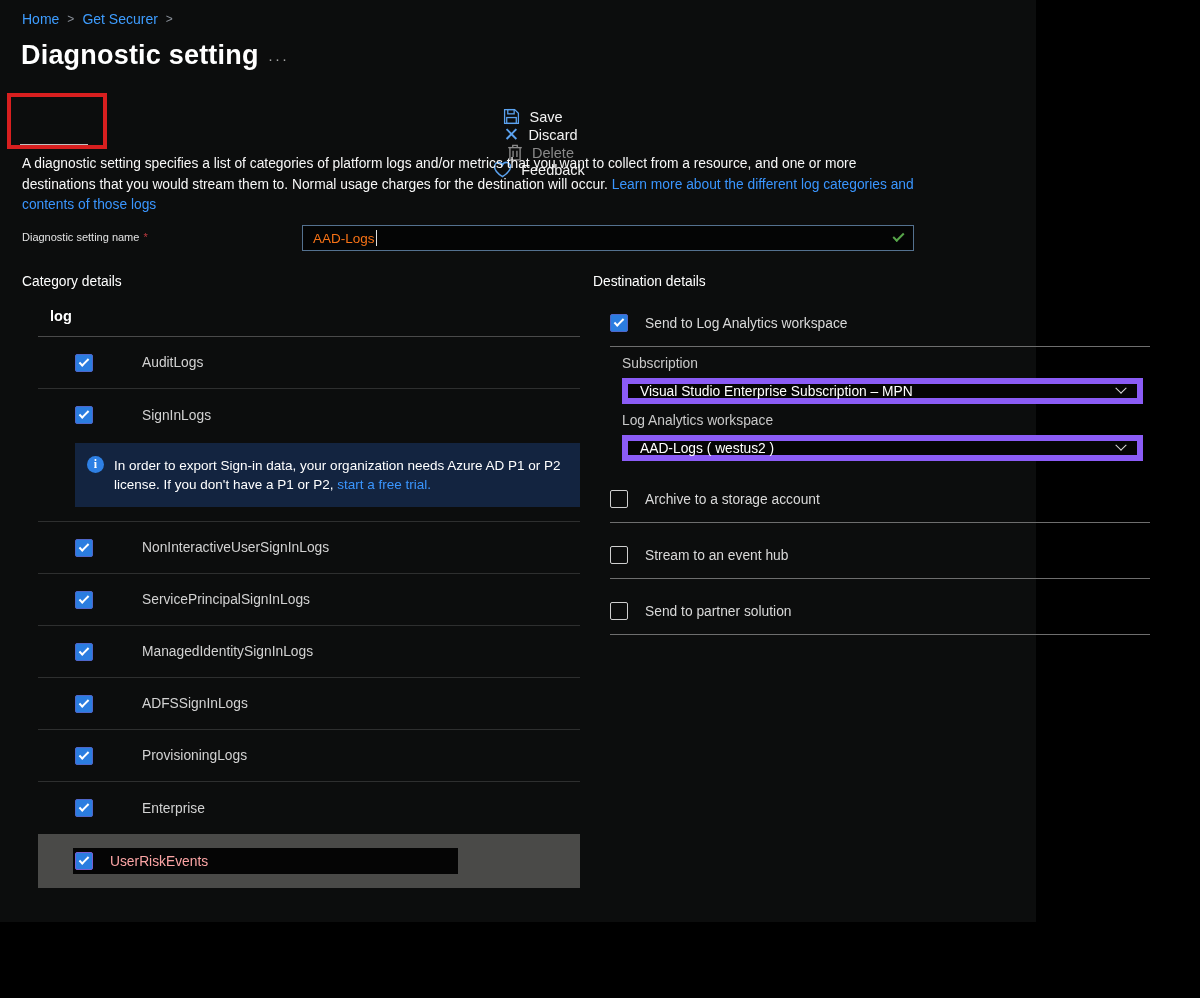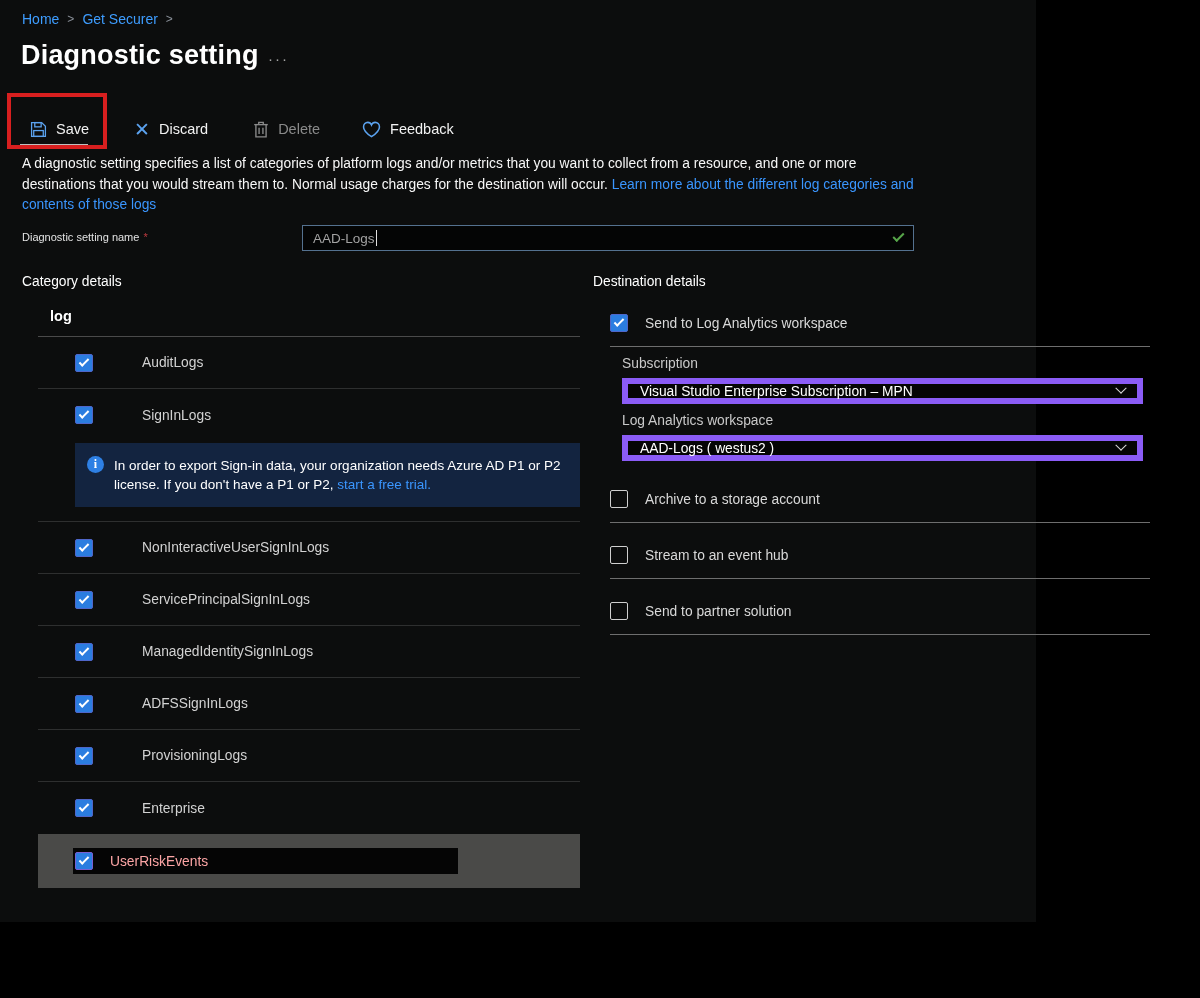--- a/index.html
+++ b/index.html
@@ -16,21 +16,21 @@
   
   .breadcrumb { position:absolute; top:11px; left:22px; font-size:14px; display:flex; align-items:center; gap:8px; }
   .crumb-link { color:#3e9dff; cursor:pointer; }
   .crumb-sep { color:#8a9099; font-size:12px; }
 
   
   .page-title { position:absolute; top:40px; left:21px; font-size:27px; font-weight:bold; color:#ffffff; letter-spacing:0.2px; }
   .title-more { position:absolute; top:50px; left:268px; color:#a6a6a6; font-size:15px; letter-spacing:2px; cursor:pointer; }
 
   
-  .toolbar { position:absolute; top:108px; left:0; height:42px; width:100%; display:flex; align-items:center; }
+  .toolbar { position:absolute; top:108px; left:0; height:42px; width:100%; display:flex; align-items:center;flex-direction:column; }
   .tb-btn { display:flex; align-items:center; gap:9px; font-size:14.5px; cursor:pointer; }
   .tb-save { margin-left:30px; }
   .tb-discard { margin-left:45px; }
   .tb-delete { margin-left:45px; }
   .tb-feedback { margin-left:42px; }
   .tb-label { color:#f2f2f2; }
   .tb-label.disabled { color:#8a8a8a; }
   .x-icon { color:#5ba2ef; font-size:19px; line-height:1; font-weight:400; }
 
   .save-highlight {
@@ -42,21 +42,21 @@
   
   .description { position:absolute; top:154px; left:22px; width:902px; font-size:13.8px; line-height:20.5px; color:#f7f7f7; }
   .link { color:#3a96ff; cursor:pointer; }
 
   
   .name-label { position:absolute; top:231px; left:22px; font-size:11px; color:#e3e3e3; }
   .req { color:#bf3a3f; margin-left:4px; }
   .name-input {
     position:absolute; top:225px; left:302px; width:612px; height:26px;
     background:#040505; border:1px solid #54718f;
-    display:flex; align-items:center; padding:0 10px; font-size:13.5px; color:#a3a3a3;
+    display:flex; align-items:center; padding:0 10px; font-size:13.5px; color:#f97316;
   }
   .caret { display:inline-block; width:1px; height:16px; background:#e0e0e0; margin-left:1px; }
   .valid-check { position:absolute; right:9px; top:7px; width:11px; height:6px; border-left:2px solid #57a64a; border-bottom:2px solid #57a64a; transform:rotate(-45deg); }
 
   
   .section-heading { font-size:13.8px; color:#ffffff; }
   .cat-heading { position:absolute; top:274px; left:22px; }
   .dest-heading { position:absolute; top:274px; left:593px; }
 
   

